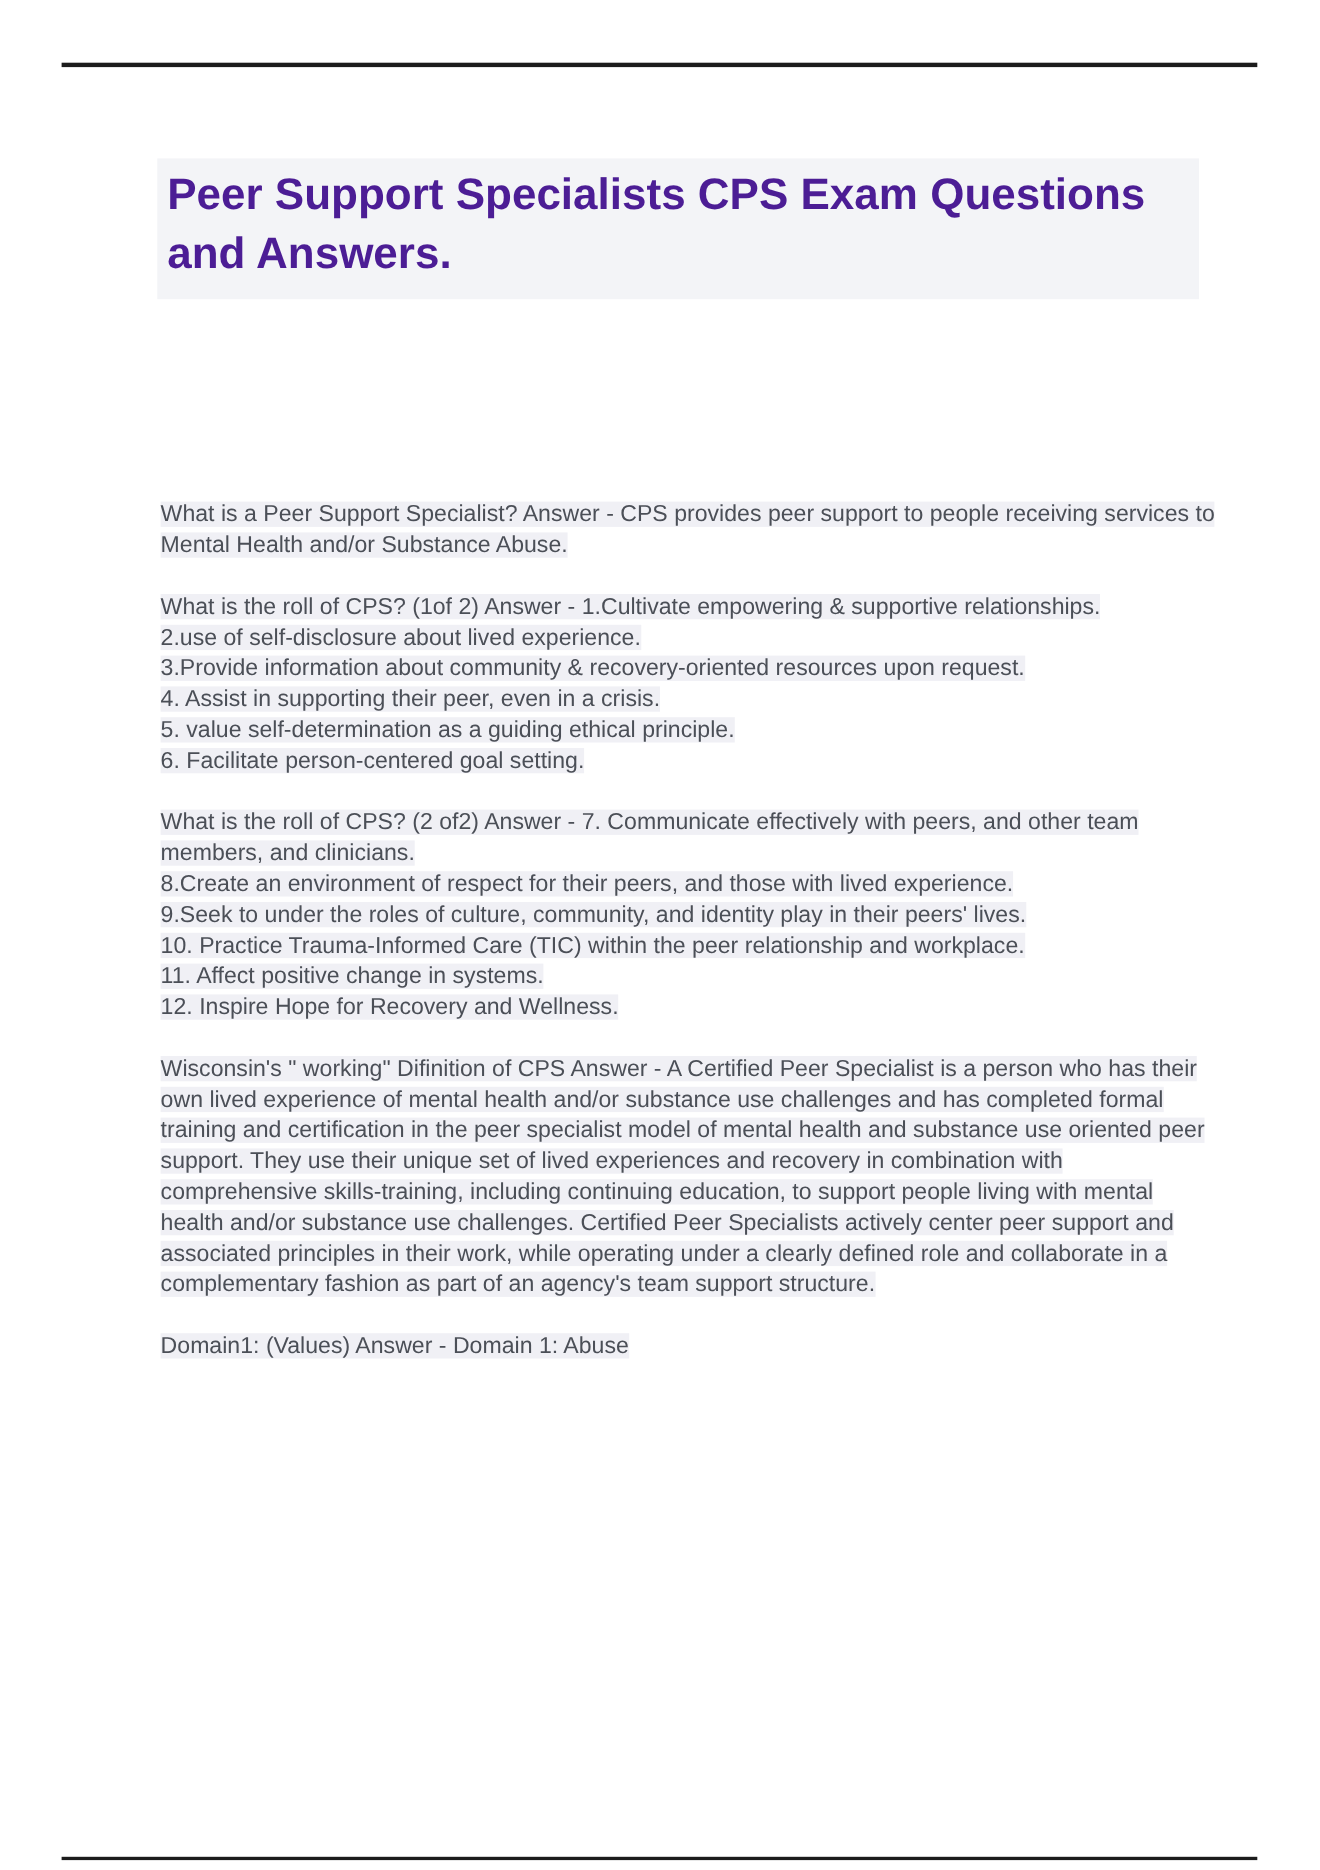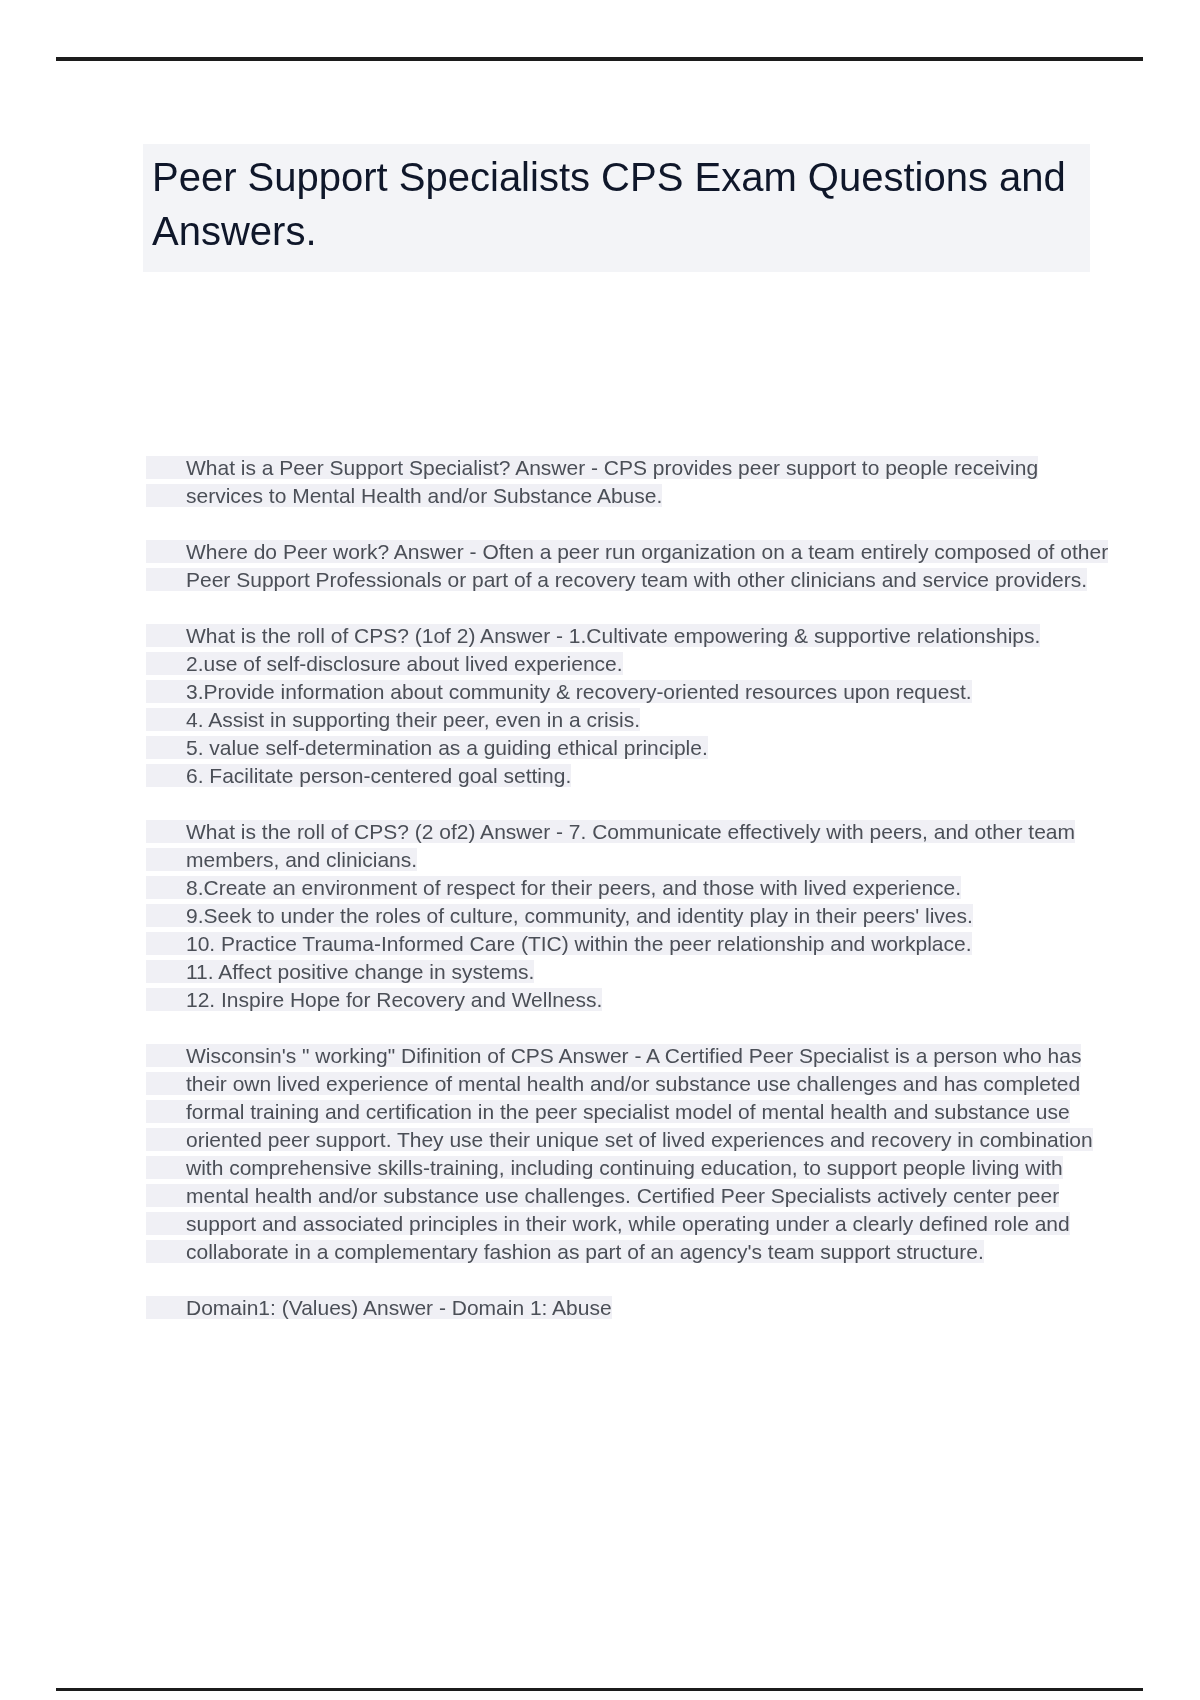--- a/index.html
+++ b/index.html
@@ -22,53 +22,51 @@
   .rule-bottom { top: 1688px; height: 3px; }
   .doc-title {
     position: absolute;
     left: 143px;
     top: 144px;
     width: 947px;
     box-sizing: border-box;
     margin: 0;
     padding: 6px 14px 14px 9px;
     background: #f3f4f7;
-    color: #0f172a;
-    font-weight: normal;
+    color: #4c1d95;
+    font-weight: bold;
     font-size: 40px;
     line-height: 54px;
     letter-spacing: 0px;
   }
   .doc-body {
     position: absolute;
     left: 146px;
     top: 454px;
     width: 965px;
     color: #4b4f57;
     font-size: 21px;
     line-height: 28px;
   }
   .doc-body p {
     margin: 0 0 28px 0;
   }
   .doc-body .hl {
     background: #f0f0f5;
     box-decoration-break: clone;
-    padding-left: 40px;
   }
 </style>
 </head>
 <body>
 
 <div class="rule rule-top"></div>
 
 <h1 class="doc-title">Peer Support Specialists CPS Exam Questions and Answers.</h1>
 
 <div class="doc-body">
     <p><span class="hl">What is a Peer Support Specialist? Answer - CPS provides peer support to people receiving services to Mental Health and/or Substance Abuse.</span></p>
-    <p><span class="hl">Where do Peer work? Answer - Often a peer run organization on a team entirely composed of other Peer Support Professionals or part of a recovery team with other clinicians and service providers.</span></p>
     <p><span class="hl">What is the roll of CPS? (1of 2) Answer - 1.Cultivate empowering &amp; supportive relationships.<br>2.use of self-disclosure about lived experience.<br>3.Provide information about community &amp; recovery-oriented resources upon request.<br>4. Assist in supporting their peer, even in a crisis.<br>5. value self-determination as a guiding ethical principle.<br>6. Facilitate person-centered goal setting.</span></p>
     <p><span class="hl">What is the roll of CPS? (2 of2) Answer - 7. Communicate effectively with peers, and other team members, and clinicians.<br>8.Create an environment of respect for their peers, and those with lived experience.<br>9.Seek to under the roles of culture, community, and identity play in their peers' lives.<br>10. Practice Trauma-Informed Care (TIC) within the peer relationship and workplace.<br>11. Affect positive change in systems.<br>12. Inspire Hope for Recovery and Wellness.</span></p>
     <p><span class="hl">Wisconsin's " working" Difinition of CPS Answer - A Certified Peer Specialist is a person who has their own lived experience of mental health and/or substance use challenges and has completed formal training and certification in the peer specialist model of mental health and substance use oriented peer support. They use their unique set of lived experiences and recovery in combination with comprehensive skills-training, including continuing education, to support people living with mental health and/or substance use challenges. Certified Peer Specialists actively center peer support and associated principles in their work, while operating under a clearly defined role and collaborate in a complementary fashion as part of an agency's team support structure.</span></p>
     <p><span class="hl">Domain1: (Values) Answer - Domain 1: Abuse</span></p>
   </div>
 
 <div class="rule rule-bottom"></div>
 
 </body></html>

